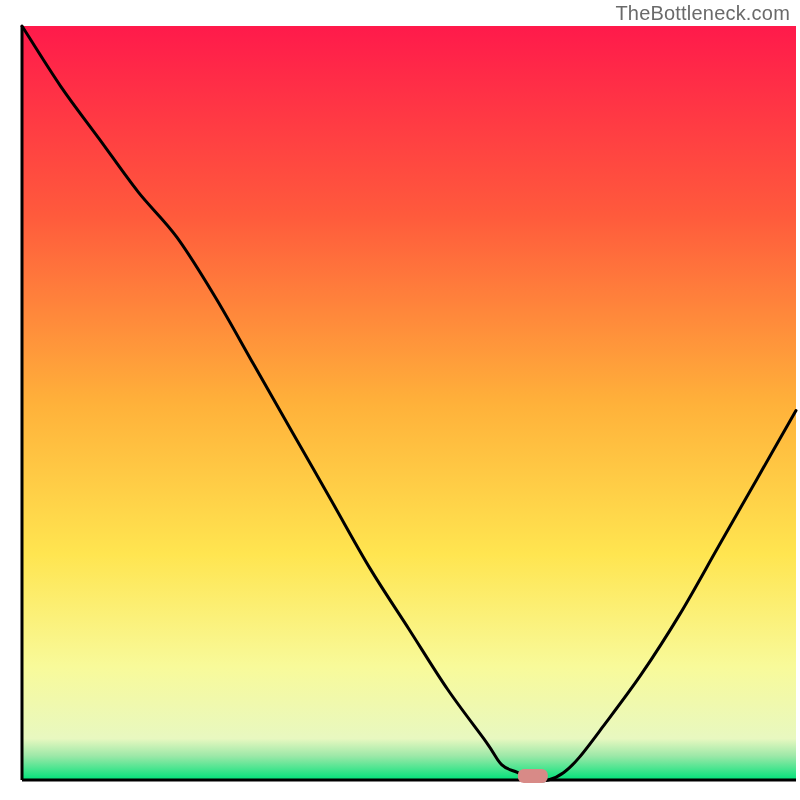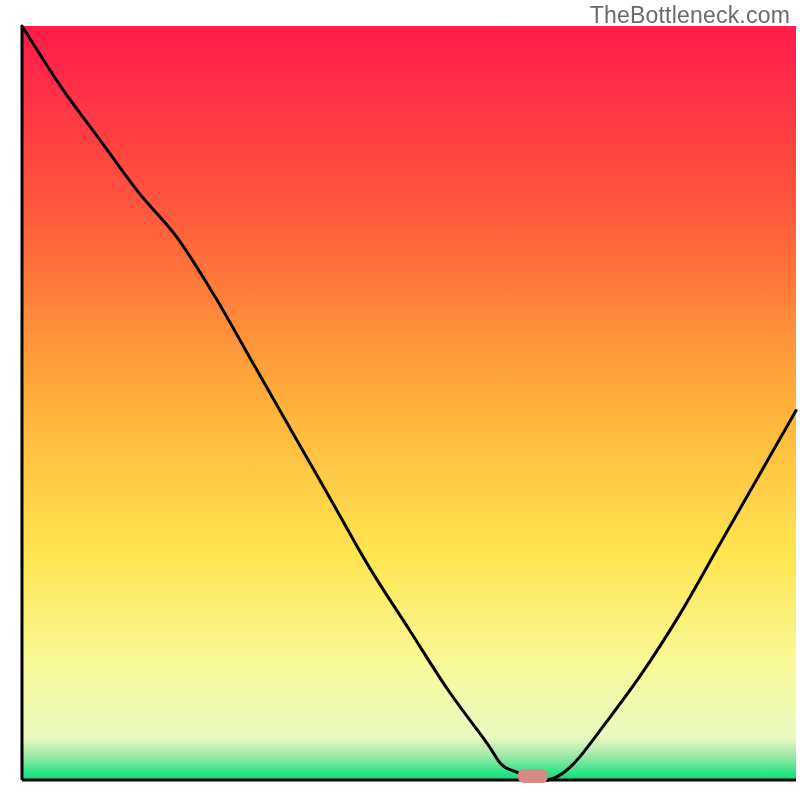--- a/index.html
+++ b/index.html
@@ -14,21 +14,21 @@
   .chart-wrap {
     position: relative;
     width: 800px;
     height: 800px;
   }
   .attribution {
     position: absolute;
     top: 2px;
     right: 10px;
     color: #6a6a6a;
-    font-size: 23px;
+    font-size: 20px;
     font-weight: 400;
     letter-spacing: 0.2px;
     z-index: 10;
   }
   svg {
     position: absolute;
     top: 0;
     left: 0;
   }
   

